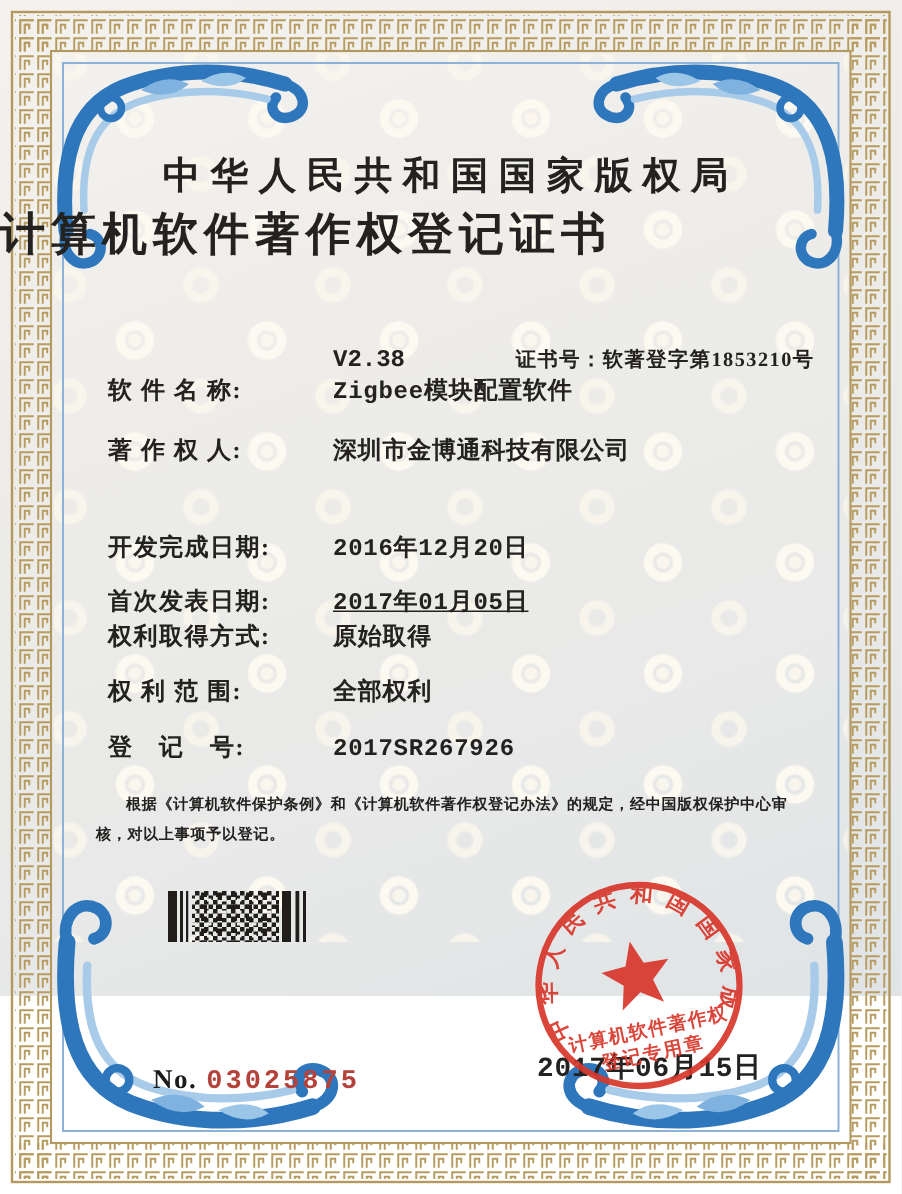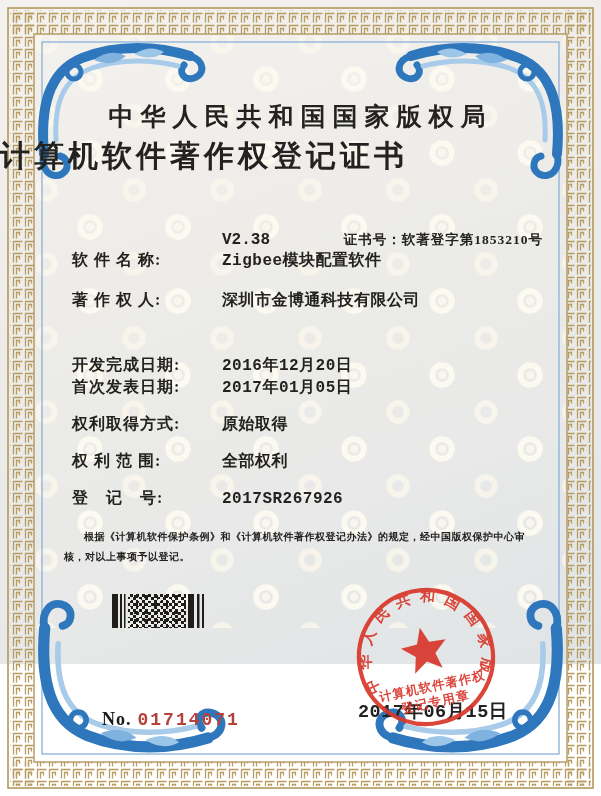--- a/index.html
+++ b/index.html
@@ -24,21 +24,21 @@
   }
   svg.frame{position:absolute;left:0;top:0;z-index:2;}
   .txt{position:absolute;color:#232220;z-index:4;}
   .title{top:100px;left:0;width:601px;text-align:center;font-size:25px;font-weight:700;letter-spacing:7px;}
   .subtitle{top:136px;left:0;width:601px;font-size:30px;font-weight:700;letter-spacing:4px;}
   .certno{top:191px;right:58px;font-size:13.5px;font-weight:700;letter-spacing:1px;margin-top:40px;}
   .row{left:72px;font-size:16px;font-weight:700;white-space:nowrap;}
   .row .lbl{display:inline-block;width:142px;letter-spacing:1px;}
   .row .val{font-family:"Liberation Mono","DejaVu Sans Mono",monospace;font-weight:700;margin-left:8px;letter-spacing:0.5px;}
   .r1{top:207px;margin-top:43px;} .v2line{top:231px;left:222px;font-family:"Liberation Mono","DejaVu Sans Mono",monospace;font-size:16px;font-weight:700;}
-  .r2{top:277px;margin-top:13px;} .r3{top:339px;margin-top:16px;} .r4{top:377px;} .r5{top:414px;} .r6{top:451px;} .r7{top:488px;}
+  .r2{top:277px;margin-top:13px;} .r3{top:339px;margin-top:16px;} .r4{top:391px;text-decoration:underline;} .r5{top:414px;} .r6{top:451px;} .r7{top:488px;}
   .statement{top:491px;left:64px;width:478px;font-size:10px;font-weight:700;line-height:1.95;text-indent:2em;letter-spacing:0.5px;margin-top:36px;}
   svg.barcode{position:absolute;left:112px;top:594px;z-index:4;}
   .serial{top:709px;left:102px;font-size:18px;z-index:4;}
   .serial .no{font-weight:700;color:#1d1b19;letter-spacing:1px;}
   .serial .digits{font-family:"Liberation Mono","DejaVu Sans Mono",monospace;color:#b5423a;letter-spacing:2px;font-weight:700;margin-left:6px;}
   .issuedate{top:698px;left:358px;font-size:18.5px;font-weight:700;z-index:5;font-family:"Liberation Mono","DejaVu Sans Mono",monospace;letter-spacing:0.5px;}
   svg.seal{position:absolute;left:351px;top:582px;z-index:6;opacity:0.92;}
 </style>
 </head>
 <body>
@@ -127,21 +127,21 @@
     <rect x="8" y="0" width="2" height="34" fill="#201d1b"></rect>
     <rect x="12" y="0" width="1.5" height="34" fill="#201d1b"></rect>
     <rect x="16" y="0" width="58" height="34" fill="url(#bcn)"></rect>
     <rect x="16" y="0" width="58" height="34" fill="url(#bcn2)"></rect>
     <rect x="76" y="0" width="6" height="34" fill="#201d1b"></rect>
     <rect x="85" y="0" width="2.5" height="34" fill="#201d1b"></rect>
     <rect x="90" y="0" width="2" height="34" fill="#201d1b"></rect>
   </svg>
 
   <div class="txt serial">
-    <span class="no">No.</span><span class="digits">01714071</span>
+    <span class="no">No.</span><span class="digits">03025875</span>
   </div>
 
   <div class="txt issuedate">2017年06月15日</div>
 
   <svg class="seal" width="150" height="150" viewBox="-75 -75 150 150">
     <g transform="rotate(-12)">
       <circle cx="0" cy="0" r="67" fill="none" stroke="#d8372b" stroke-width="4.2"></circle>
       <path id="sealArc" d="M -50.8,23.7 A 56,56 0 1 1 50.8,23.7" fill="none"></path>
       <text font-size="15" font-weight="700" fill="#d8372b" letter-spacing="8.5" font-family="Liberation Serif, DejaVu Serif, serif">
         <textPath href="#sealArc" startOffset="0">中华人民共和国国家版权局</textPath>

